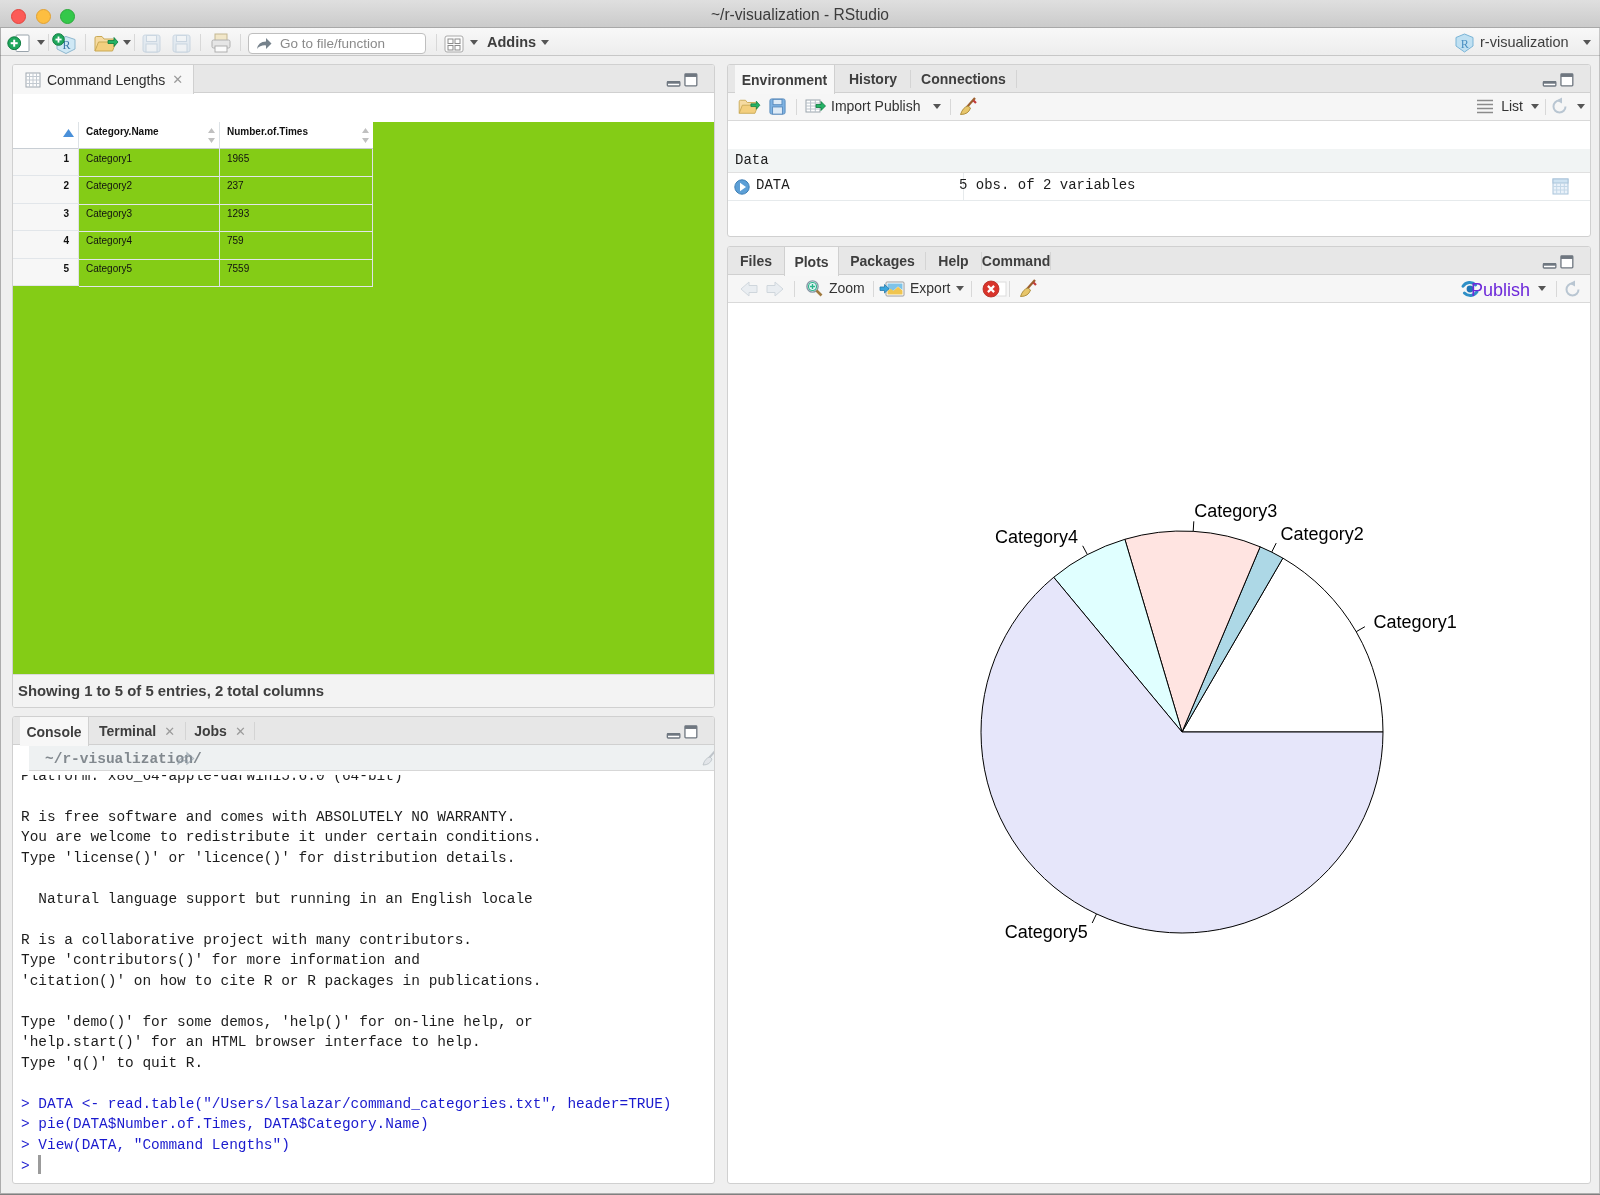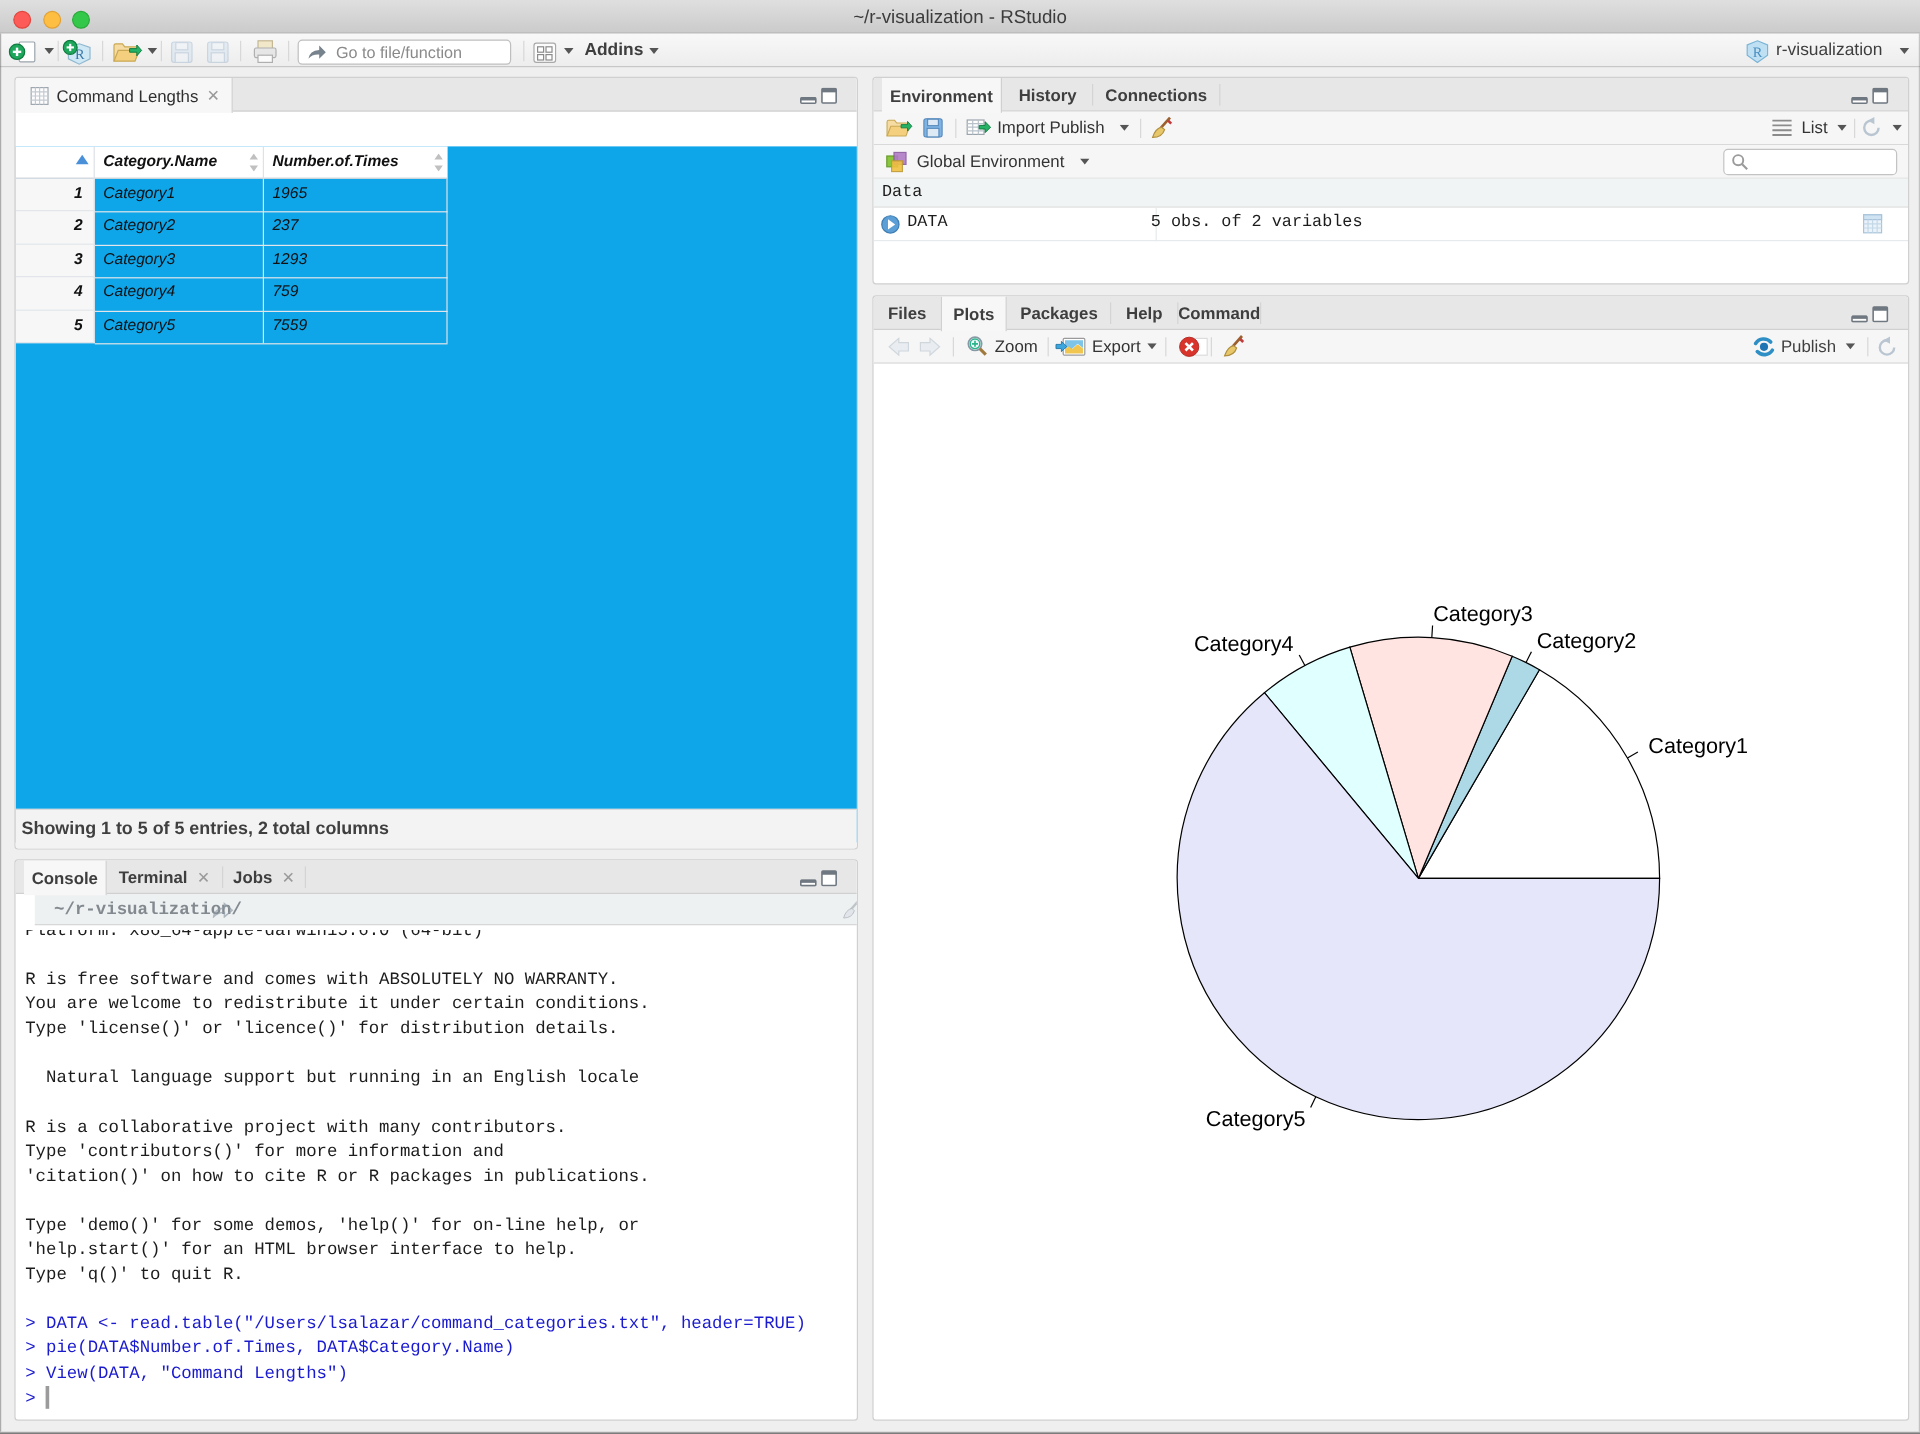--- a/index.html
+++ b/index.html
@@ -130,21 +130,21 @@
     <span style="color:#9a9a9a;font-weight:normal;margin-left:7px;font-size:13px;">✕</span>
   </div>
 
   <svg class="minmax" style="right:11px;top:8px;" width="40" height="17" viewBox="0 0 40 17">
     <rect x="3.4" y="10.4" width="15.2" height="5.4" rx="1" fill="#fff" stroke="#6f7780" stroke-width="1.6"></rect>
     <rect x="3.4" y="9.8" width="15.2" height="3.2" fill="#6f7780"></rect>
     <rect x="24.8" y="1" width="14.4" height="14.6" rx="1" fill="#fff" stroke="#6f7780" stroke-width="1.6"></rect>
     <rect x="24.8" y="1" width="14.4" height="3.8" fill="#6f7780"></rect>
   </svg>
 
-  <div class="abs" id="dtable" style="left:0;top:57px;width:703px;height:580px;background:#0ea5e9;font-size:13px;color:#111;font-style:italic;">
+  <div class="abs" id="dtable" style="left:0;top:57px;width:703px;height:580px;background:#84cc16;font-size:10px;color:#111;">
 
     <div class="abs" style="left:0;top:0;width:360px;height:27px;border-bottom:1px solid #c8ced4;box-sizing:border-box;background:#fff;"></div>
     <div class="abs" style="left:0;top:0;width:66px;height:27px;box-sizing:border-box;border-right:1px solid #dde2e6;">
       <svg class="abs" style="left:50px;top:7px" width="11" height="8">
           <path d="M5.5 0 L11 8 L0 8 Z" fill="#4a90d9"></path>
         </svg>
     </div>
     <div class="abs" style="left:66px;top:0;width:141px;height:27px;box-sizing:border-box;border-right:1px solid #dde2e6;">
       <div class="lbl" style="left:7px;top:4px;font-weight:bold;">Category.Name</div>
       <svg class="abs" style="right:3px;top:6px" width="9" height="15" viewBox="0 0 9 15">
@@ -304,37 +304,20 @@
       </svg>
     <div class="vsep" style="right:44px;top:6px;height:16px;"></div>
     <svg class="abs" style="right:21px;top:4px" width="19" height="19" viewBox="0 0 19 19">
       <path d="M15.5 9.5 A6 6 0 1 1 9.5 3.5" fill="none" stroke="#b9c6d2" stroke-width="2"></path>
       <path d="M6.5 3.5 L12 0.5 L12 6.5 Z" fill="#b9c6d2"></path>
     </svg>
     <svg class="abs" style="right:5px;top:11px" width="8" height="6">
         <path d="M0 0 L8 0 L4 5 Z" fill="#555"></path>
       </svg>
   </div>
-  <div class="abs" style="left:0;top:56px;width:864px;height:28px;background:#f6f6f6;border-bottom:1px solid #e3e3e3;box-sizing:border-box;">
-    <svg class="abs" style="left:10px;top:5px" width="18" height="18" viewBox="0 0 18 18">
-      <rect x="1" y="4" width="9" height="9" fill="#8cc63f" stroke="#6a9c2d"></rect>
-      <rect x="7" y="1" width="10" height="10" fill="#b07cc6" stroke="#8a5aa0" opacity="0.9"></rect>
-      <rect x="5" y="8" width="9" height="9" fill="#f0c040" stroke="#c09a30" opacity="0.9"></rect>
-    </svg>
-    <div class="lbl" style="left:36px;top:5px;font-size:14px;color:#333;">Global Environment</div>
-    <svg class="abs" style="left:172px;top:11px" width="8" height="6">
-        <path d="M0 0 L8 0 L4 5 Z" fill="#555"></path>
-      </svg>
-    <div class="abs" style="right:11px;top:3px;width:143px;height:20px;background:#fff;border:1px solid #c3c3c3;border-radius:4px;">
-      <svg class="abs" style="left:6px;top:3px" width="14" height="14" viewBox="0 0 14 14">
-        <circle cx="5.5" cy="5.5" r="4.2" fill="none" stroke="#9b9b9b" stroke-width="1.6"></circle>
-        <path d="M8.8 8.8 L13 13" stroke="#9b9b9b" stroke-width="1.8"></path>
-      </svg>
-    </div>
-  </div>
   <div class="abs mono" style="left:0;top:84px;width:864px;height:24px;background:#f1f4f4;border-bottom:1px solid #e0e0e0;box-sizing:border-box;font-size:14px;color:#1c1c1c;">
     <div class="lbl" style="left:7px;top:3px;">Data</div>
   </div>
   <div class="abs" style="left:0;top:108px;width:864px;height:28px;border-bottom:1px solid #e6eaec;box-sizing:border-box;">
     <svg class="abs" style="left:6px;top:6px" width="16" height="16" viewBox="0 0 16 16">
       <circle cx="8" cy="8" r="7.2" fill="#5c9fd6"></circle>
       <circle cx="8" cy="8" r="7.2" fill="none" stroke="#3f7fb5"></circle>
       <path d="M6 3.8 L12 8 L6 12.2 Z" fill="#fff"></path>
     </svg>
     <div class="lbl mono" style="left:28px;top:4px;font-size:14px;color:#1c1c1c;">DATA</div>
@@ -400,21 +383,21 @@
       <path d="M16 1 L8 10" stroke="#9c5f2e" stroke-width="2.2"></path>
       <path d="M9 9 Q4 10 1.5 17.5 Q9.5 17.5 11.5 11 Z" fill="#e8c66a" stroke="#b09040" stroke-width="1"></path>
       <path d="M14.5 3.5 L17 6" stroke="#c23b3b" stroke-width="2.2"></path>
     </svg>
 
     <svg class="abs" style="right:110px;top:5px" width="20" height="18" viewBox="0 0 20 18">
       <circle cx="10" cy="9" r="3.4" fill="#1f74b4"></circle>
       <path d="M3 6.2 A8 8 0 0 1 15.6 5" fill="none" stroke="#2e8fc7" stroke-width="3" stroke-linecap="round"></path>
       <path d="M17 11.8 A8 8 0 0 1 4.4 13" fill="none" stroke="#2e8fc7" stroke-width="3" stroke-linecap="round"></path>
     </svg>
-    <div class="lbl" style="right:60px;top:5px;font-size:14px;color:#404040;">Publish</div>
+    <div class="lbl" style="right:60px;top:5px;font-size:18px;color:#6d28d9;">Publish</div>
     <svg class="abs" style="right:44px;top:11px" width="8" height="6">
         <path d="M0 0 L8 0 L4 5 Z" fill="#555"></path>
       </svg>
     <div class="vsep" style="right:33px;top:6px;height:16px;"></div>
     <svg class="abs" style="right:8px;top:5px" width="19" height="19" viewBox="0 0 19 19">
       <path d="M15.5 9.5 A6 6 0 1 1 9.5 3.5" fill="none" stroke="#b9c6d2" stroke-width="2"></path>
       <path d="M6.5 3.5 L12 0.5 L12 6.5 Z" fill="#b9c6d2"></path>
     </svg>
   </div>
   <svg class="abs" style="left:0;top:56px;" width="864" height="880" viewBox="0 0 864 880">

